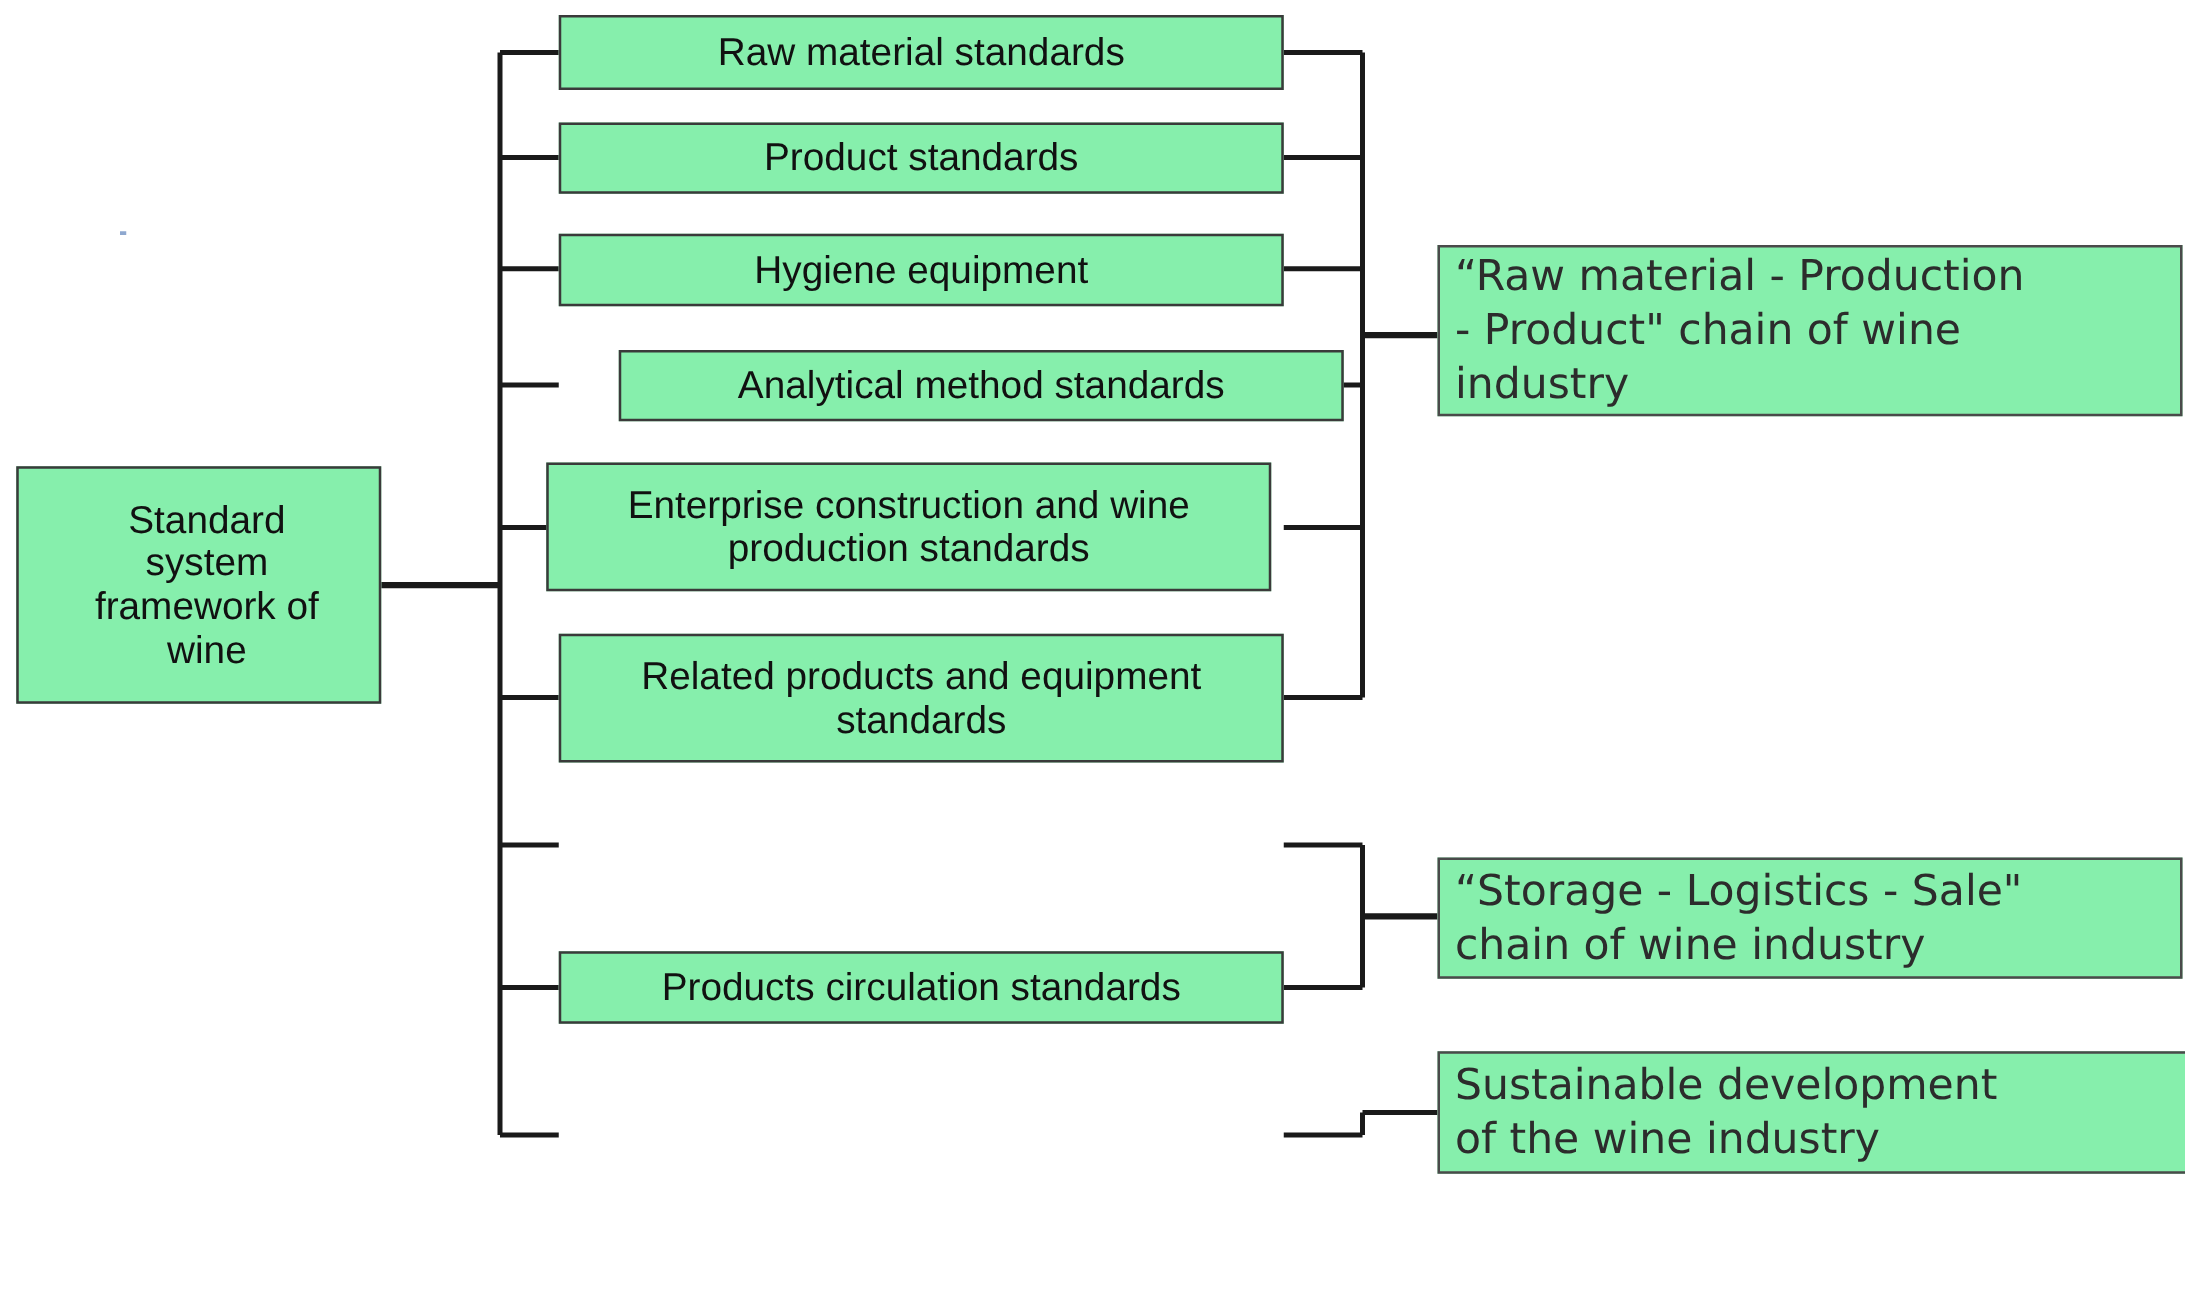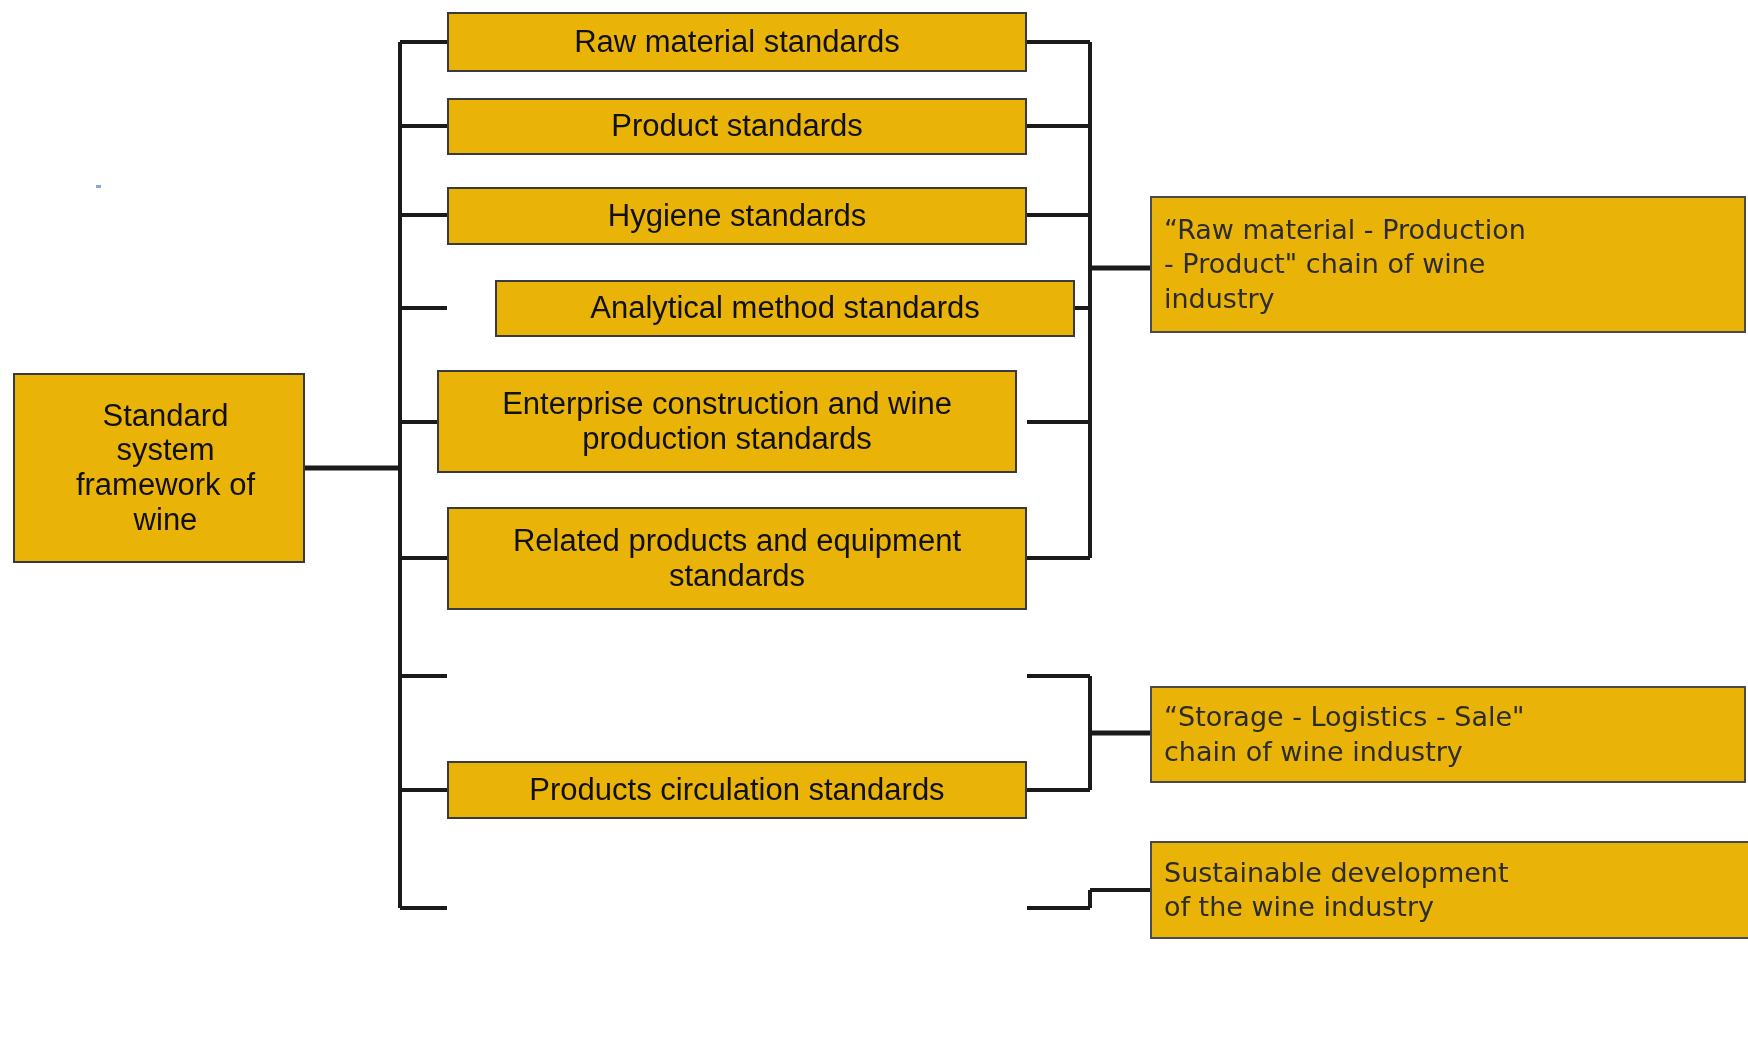--- a/index.html
+++ b/index.html
@@ -19,41 +19,41 @@
     position: absolute;
     left: 0;
     top: 0;
     width: 1748px;
     height: 1053px;
     pointer-events: none;
   }
   .node {
     position: absolute;
     box-sizing: border-box;
-    background: #eab308;
+    background: #86efac;
     border: 2px solid #3a3a3a;
     display: flex;
     align-items: center;
     justify-content: center;
     text-align: center;
     color: #111111;
     line-height: 1.12;
     z-index: 2;
   }
   .node.root {
     font-size: 31px;
     padding: 0 8px;
   }
   .node.mid {
     font-size: 31px;
     padding: 0 10px;
   }
   .node.chain {
     font-family: "DejaVu Sans", sans-serif;
-    font-size: 27px;
+    font-size: 34px;
     color: #2c2c2c;
     justify-content: flex-start;
     text-align: left;
     padding: 0 4px 0 12px;
     line-height: 1.26;
     border: 2px solid #4a4a4a;
   }
   .node .lbl {
     white-space: pre-line;
     display: block;
@@ -118,21 +118,21 @@
 wine</span>
   </div>
 
   <div class="node mid" style="left: 447px; top: 12px; width: 580px; height: 60px;">
     <span class="lbl">Raw material standards</span>
   </div>
   <div class="node mid" style="left: 447px; top: 98px; width: 580px; height: 57px;">
     <span class="lbl">Product standards</span>
   </div>
   <div class="node mid" style="left: 447px; top: 187px; width: 580px; height: 58px;">
-    <span class="lbl">Hygiene standards</span>
+    <span class="lbl">Hygiene equipment</span>
   </div>
   <div class="node mid" style="left: 447px; top: 280px; width: 580px; height: 57px; margin-left: 48px;">
     <span class="lbl">Analytical method standards</span>
   </div>
   <div class="node mid" style="left: 437px; top: 370px; width: 580px; height: 103px;">
     <span class="lbl">Enterprise construction and wine
 production standards</span>
   </div>
   <div class="node mid" style="left: 447px; top: 507px; width: 580px; height: 103px;">
     <span class="lbl">Related products and equipment

